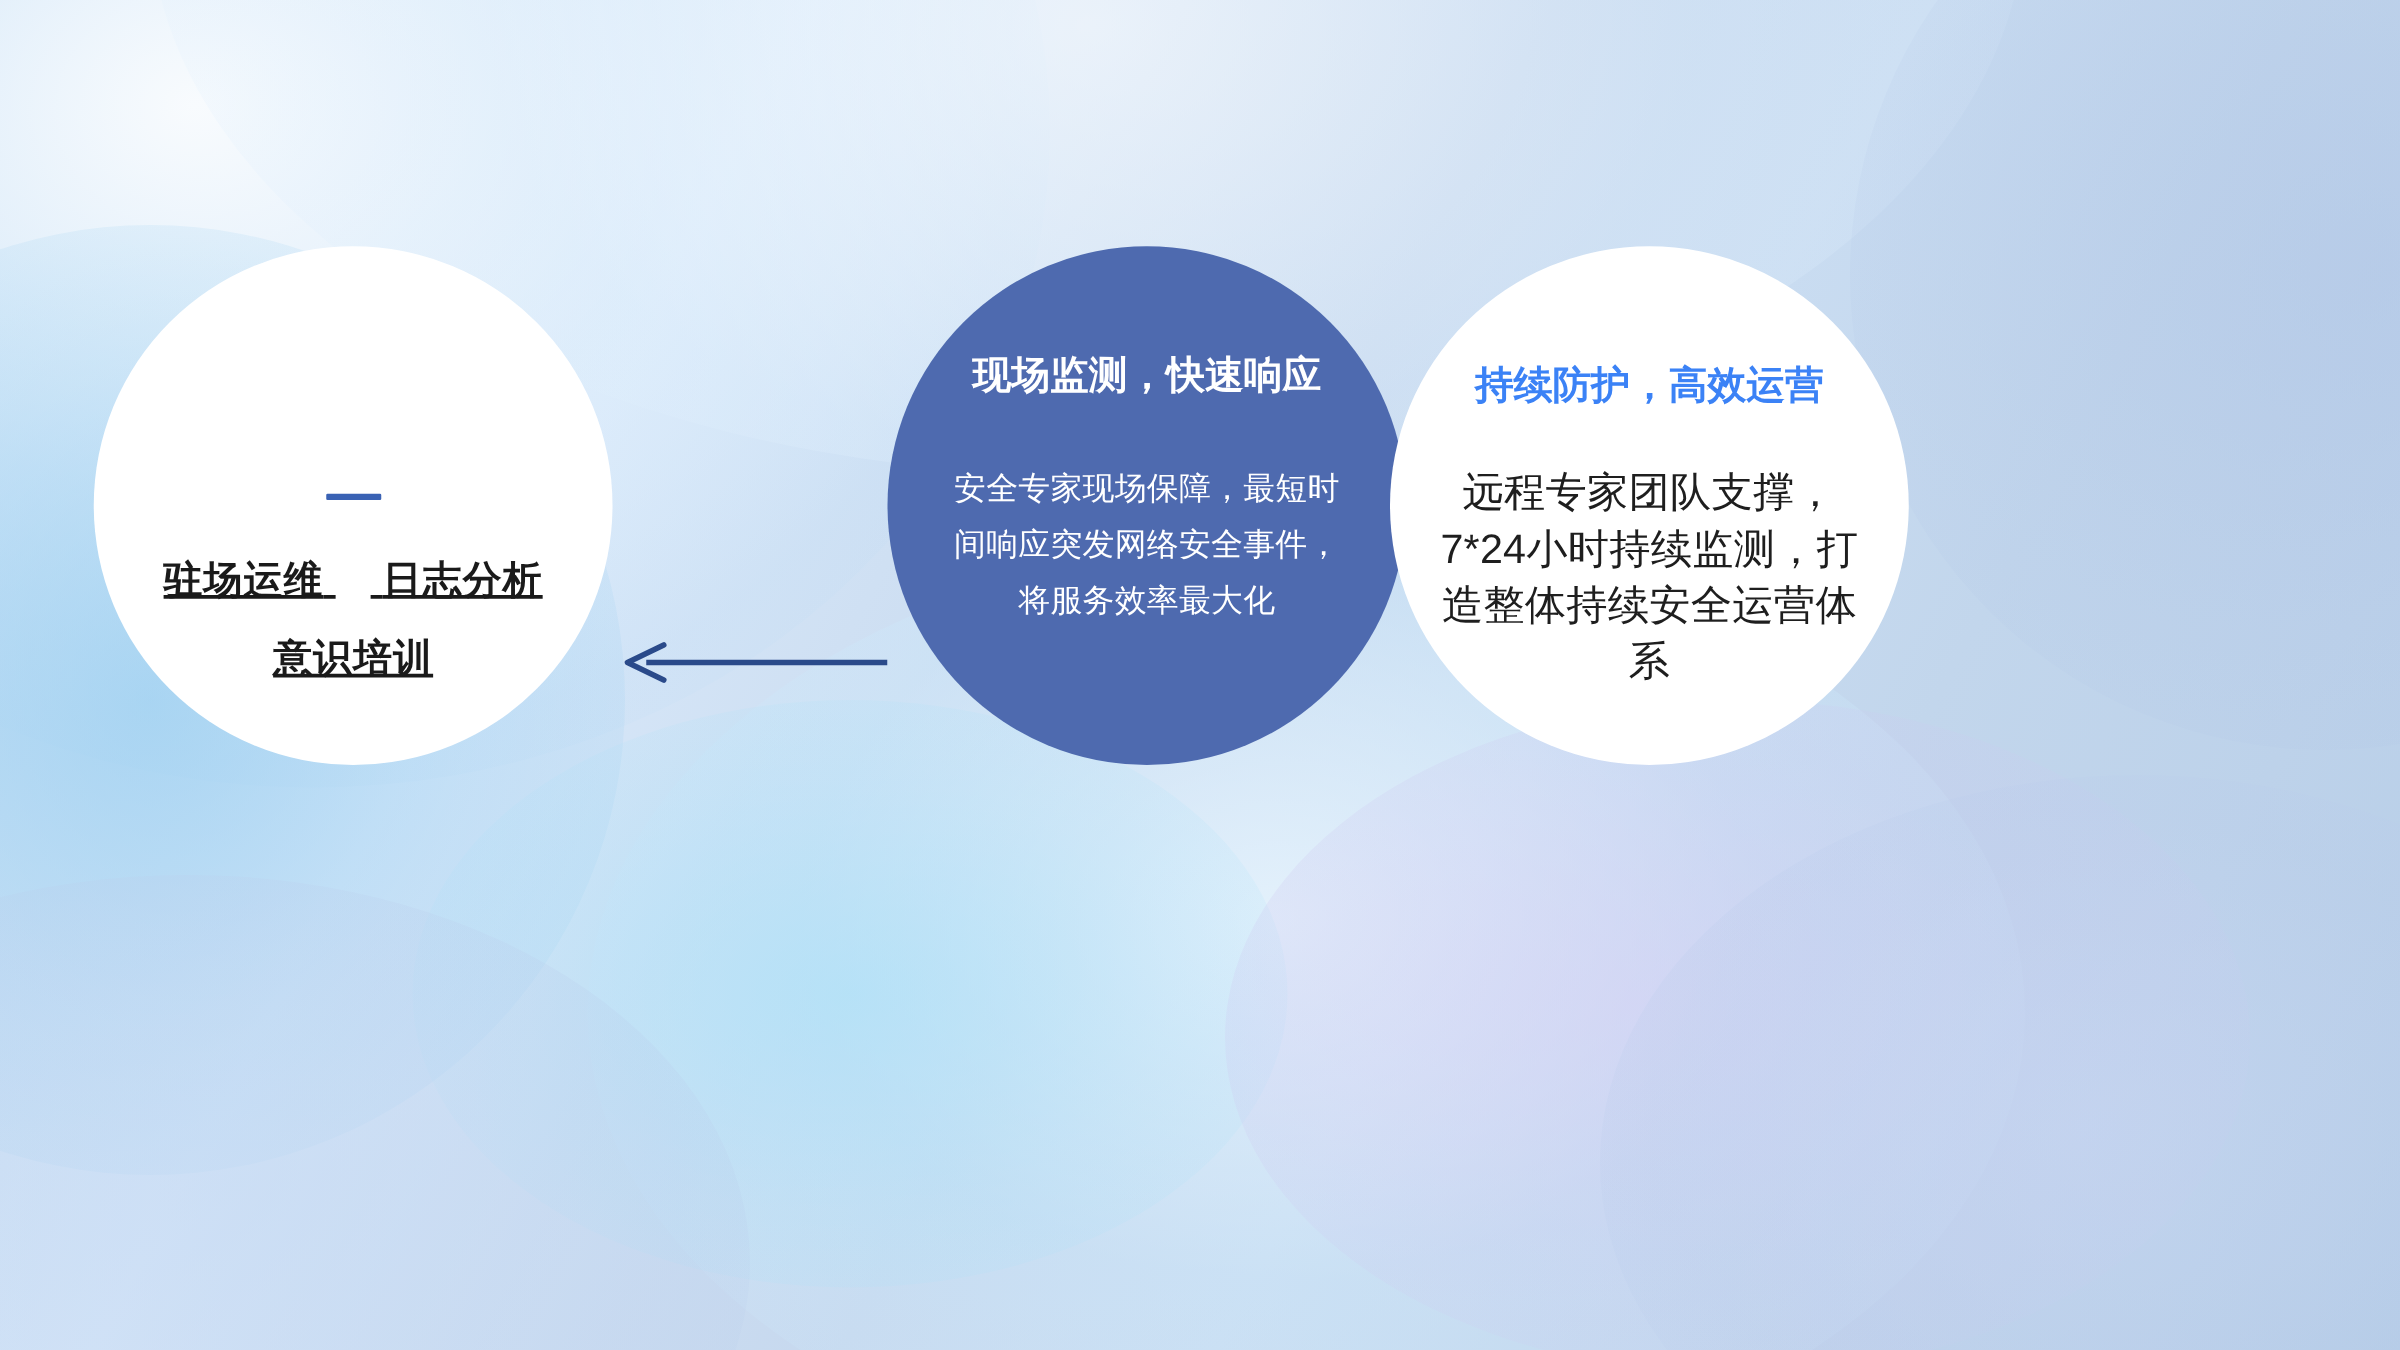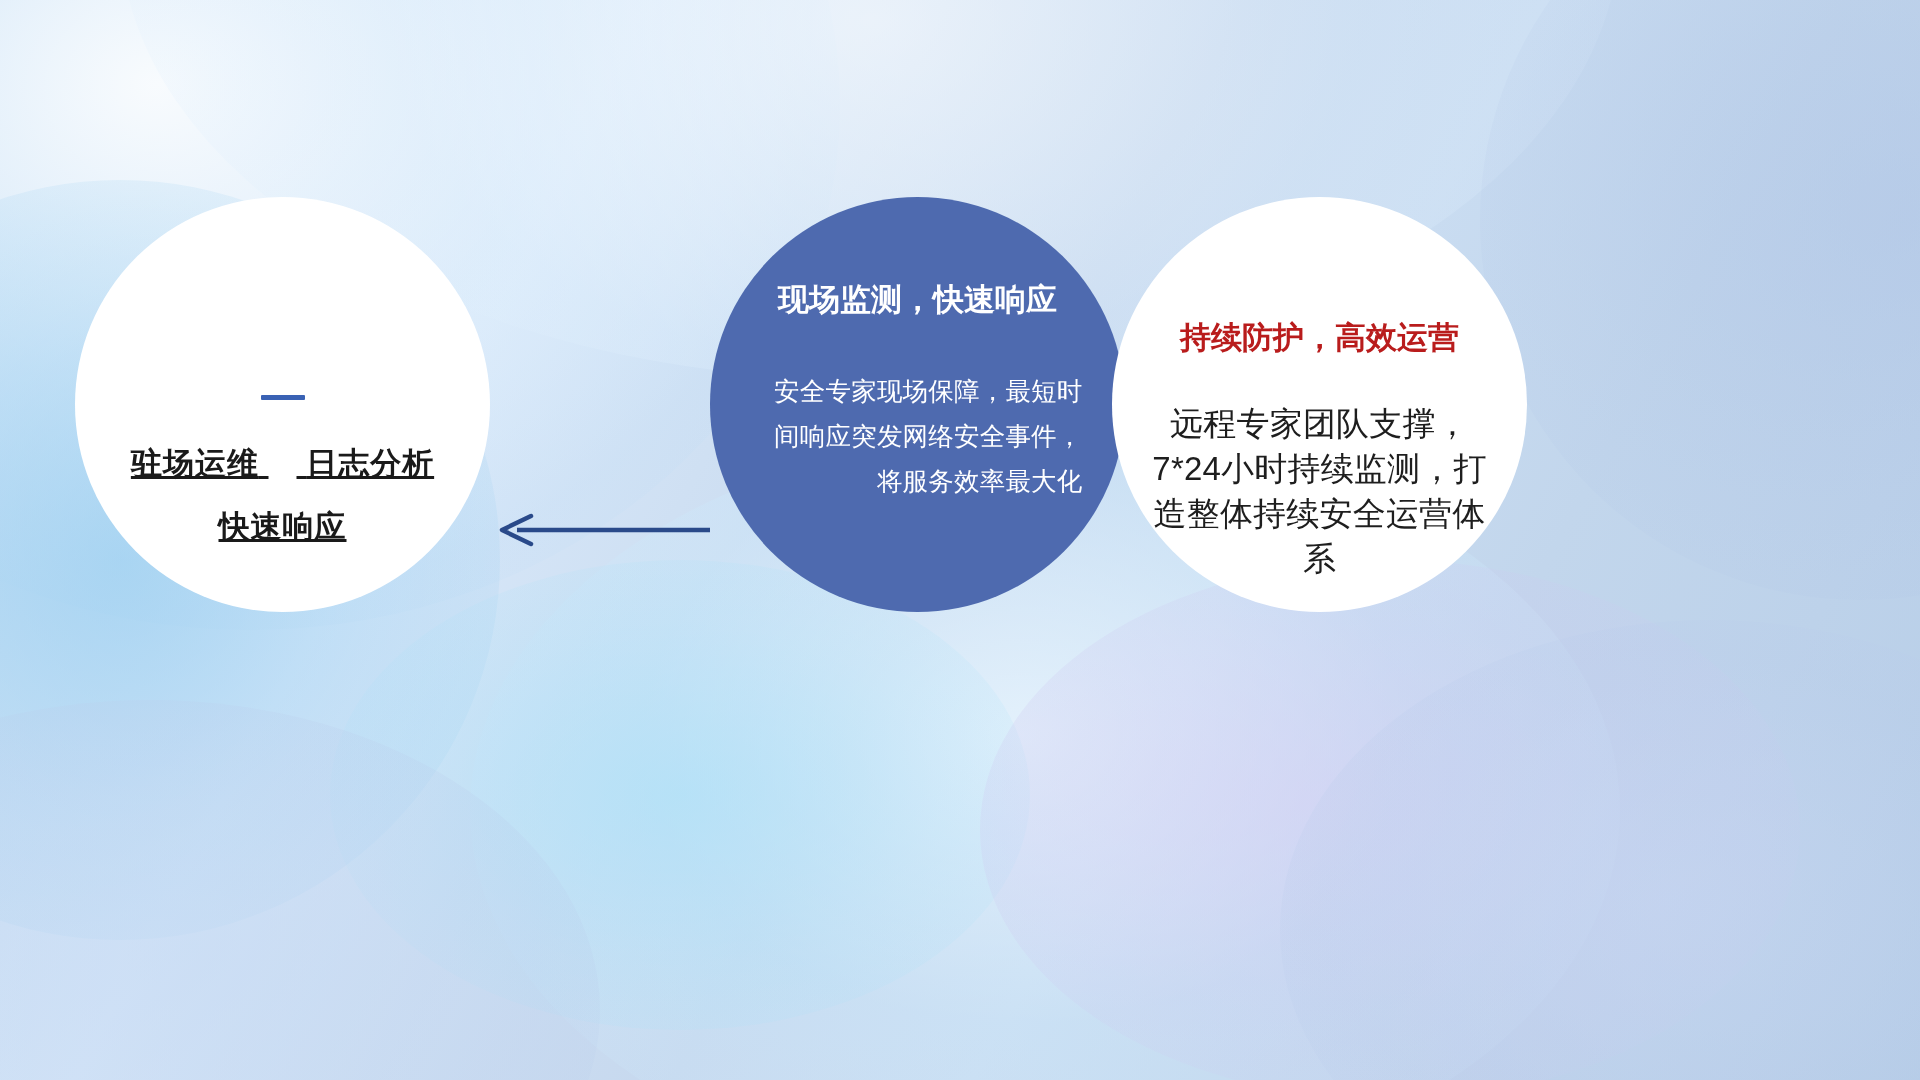--- a/index.html
+++ b/index.html
@@ -132,35 +132,35 @@
     font-size: 31px;
     letter-spacing: 0px;
     white-space: nowrap;
   }
   #circle-mid .body {
     margin-top: 48px;
     width: 330px;
     color: #ffffff;
     font-size: 25.5px;
     line-height: 45px;
-    text-align: right;
+    text-align: center;
     letter-spacing: 0.2px;
   }
 
   
   #circle-right {
     left: 1112px; top: 197px;
     width: 415px; height: 415px;
     background: #ffffff;
     z-index: 8;
     overflow: hidden;
   }
   #circle-right .title {
-    margin-top: 120px;
-    color: #b91c1c;
+    margin-top: 90px;
+    color: #3b82f6;
     font-weight: bold;
     font-size: 31px;
     white-space: nowrap;
   }
   #circle-right .body {
     margin-top: 42px;
     width: 352px;
     color: #1e1e1e;
     font-size: 33px;
     line-height: 45px;
@@ -198,21 +198,21 @@
 
   <div class="circle" id="circle-left">
     <div id="left-dash"></div>
     <div id="left-list">
       <div class="left-row">
         <span>驻场运维</span>
         <span class="gap"></span>
         <span>日志分析</span>
       </div>
       <div class="left-row">
-        <span>快速响应</span>
+        <span>意识培训</span>
       </div>
     </div>
   </div>
 
   <div class="circle" id="circle-mid">
     <div class="title">现场监测，快速响应</div>
     <div class="body">安全专家现场保障，最短时间响应突发网络安全事件，将服务效率最大化</div>
   </div>
 
   <div class="circle" id="circle-right">

